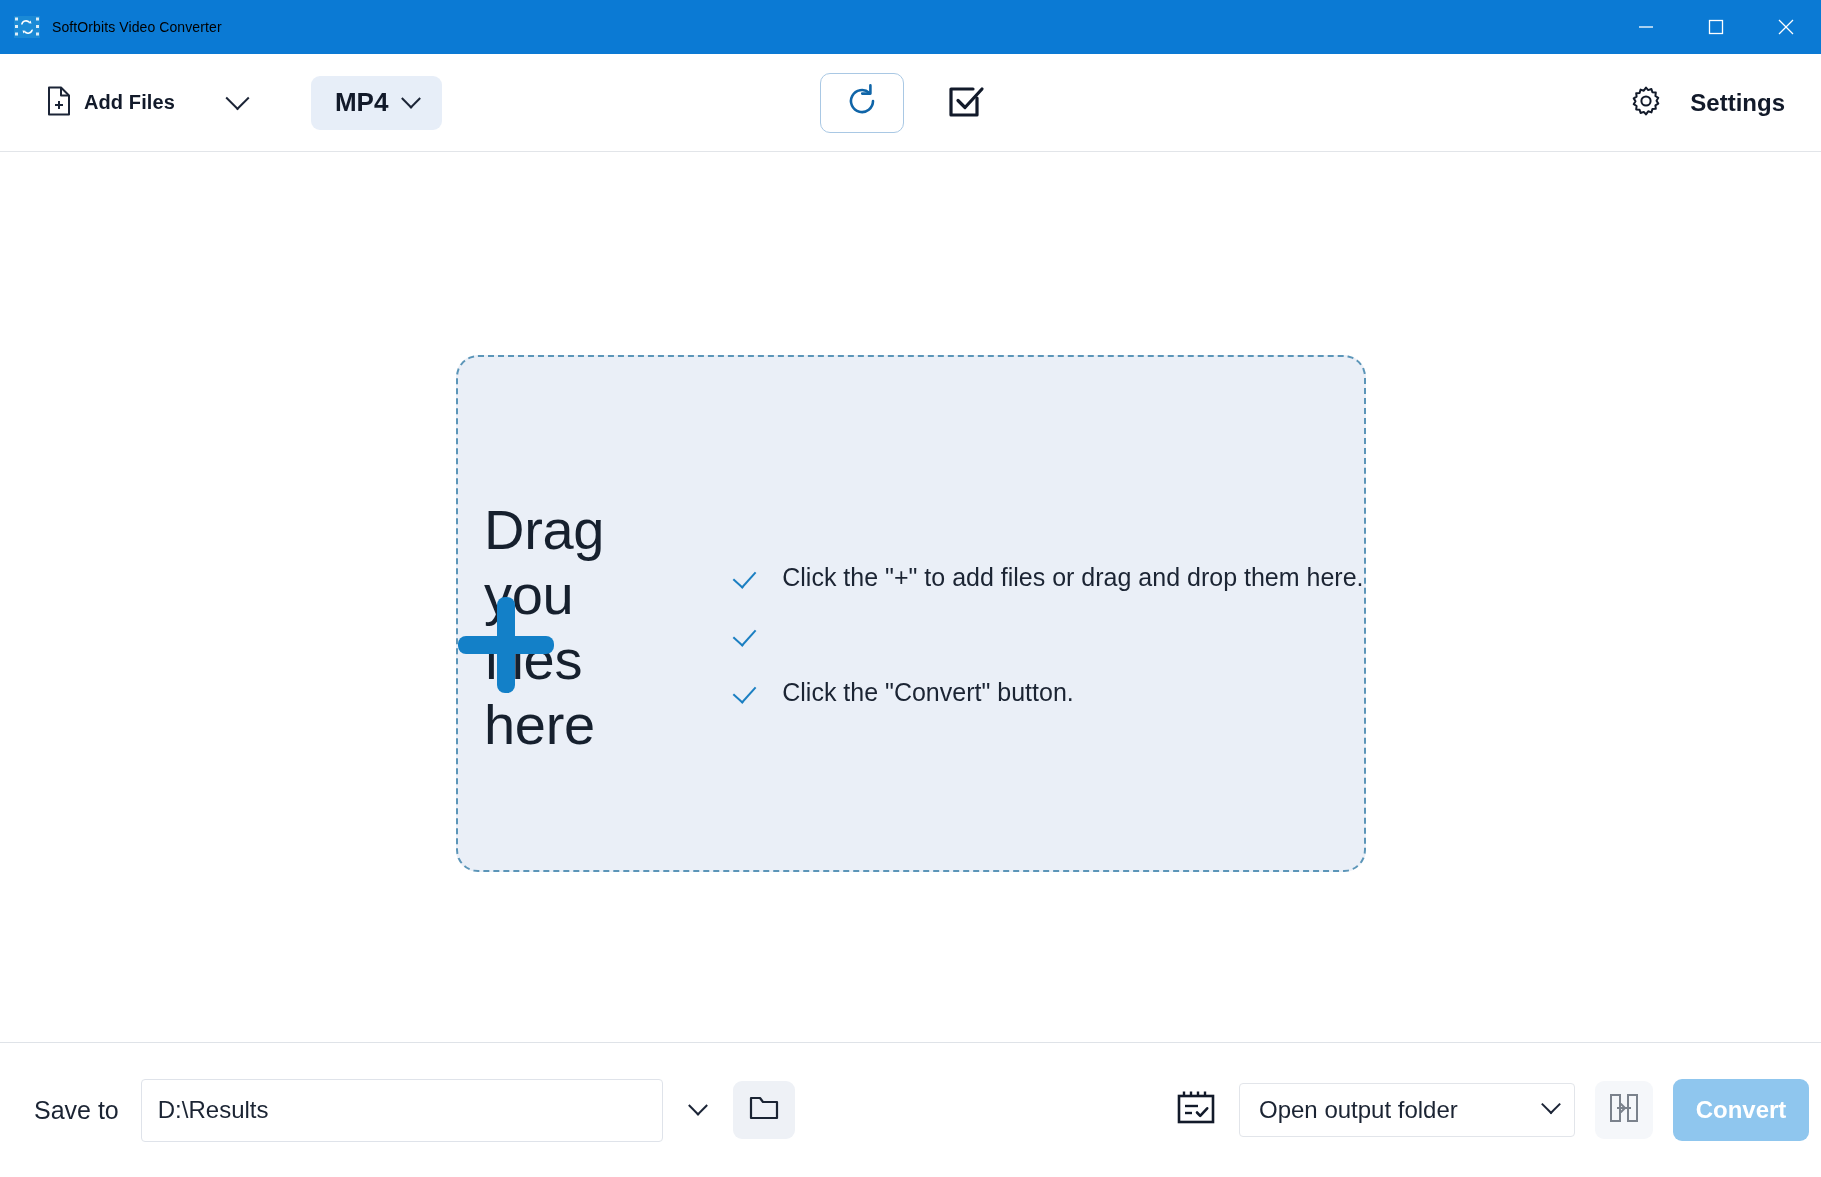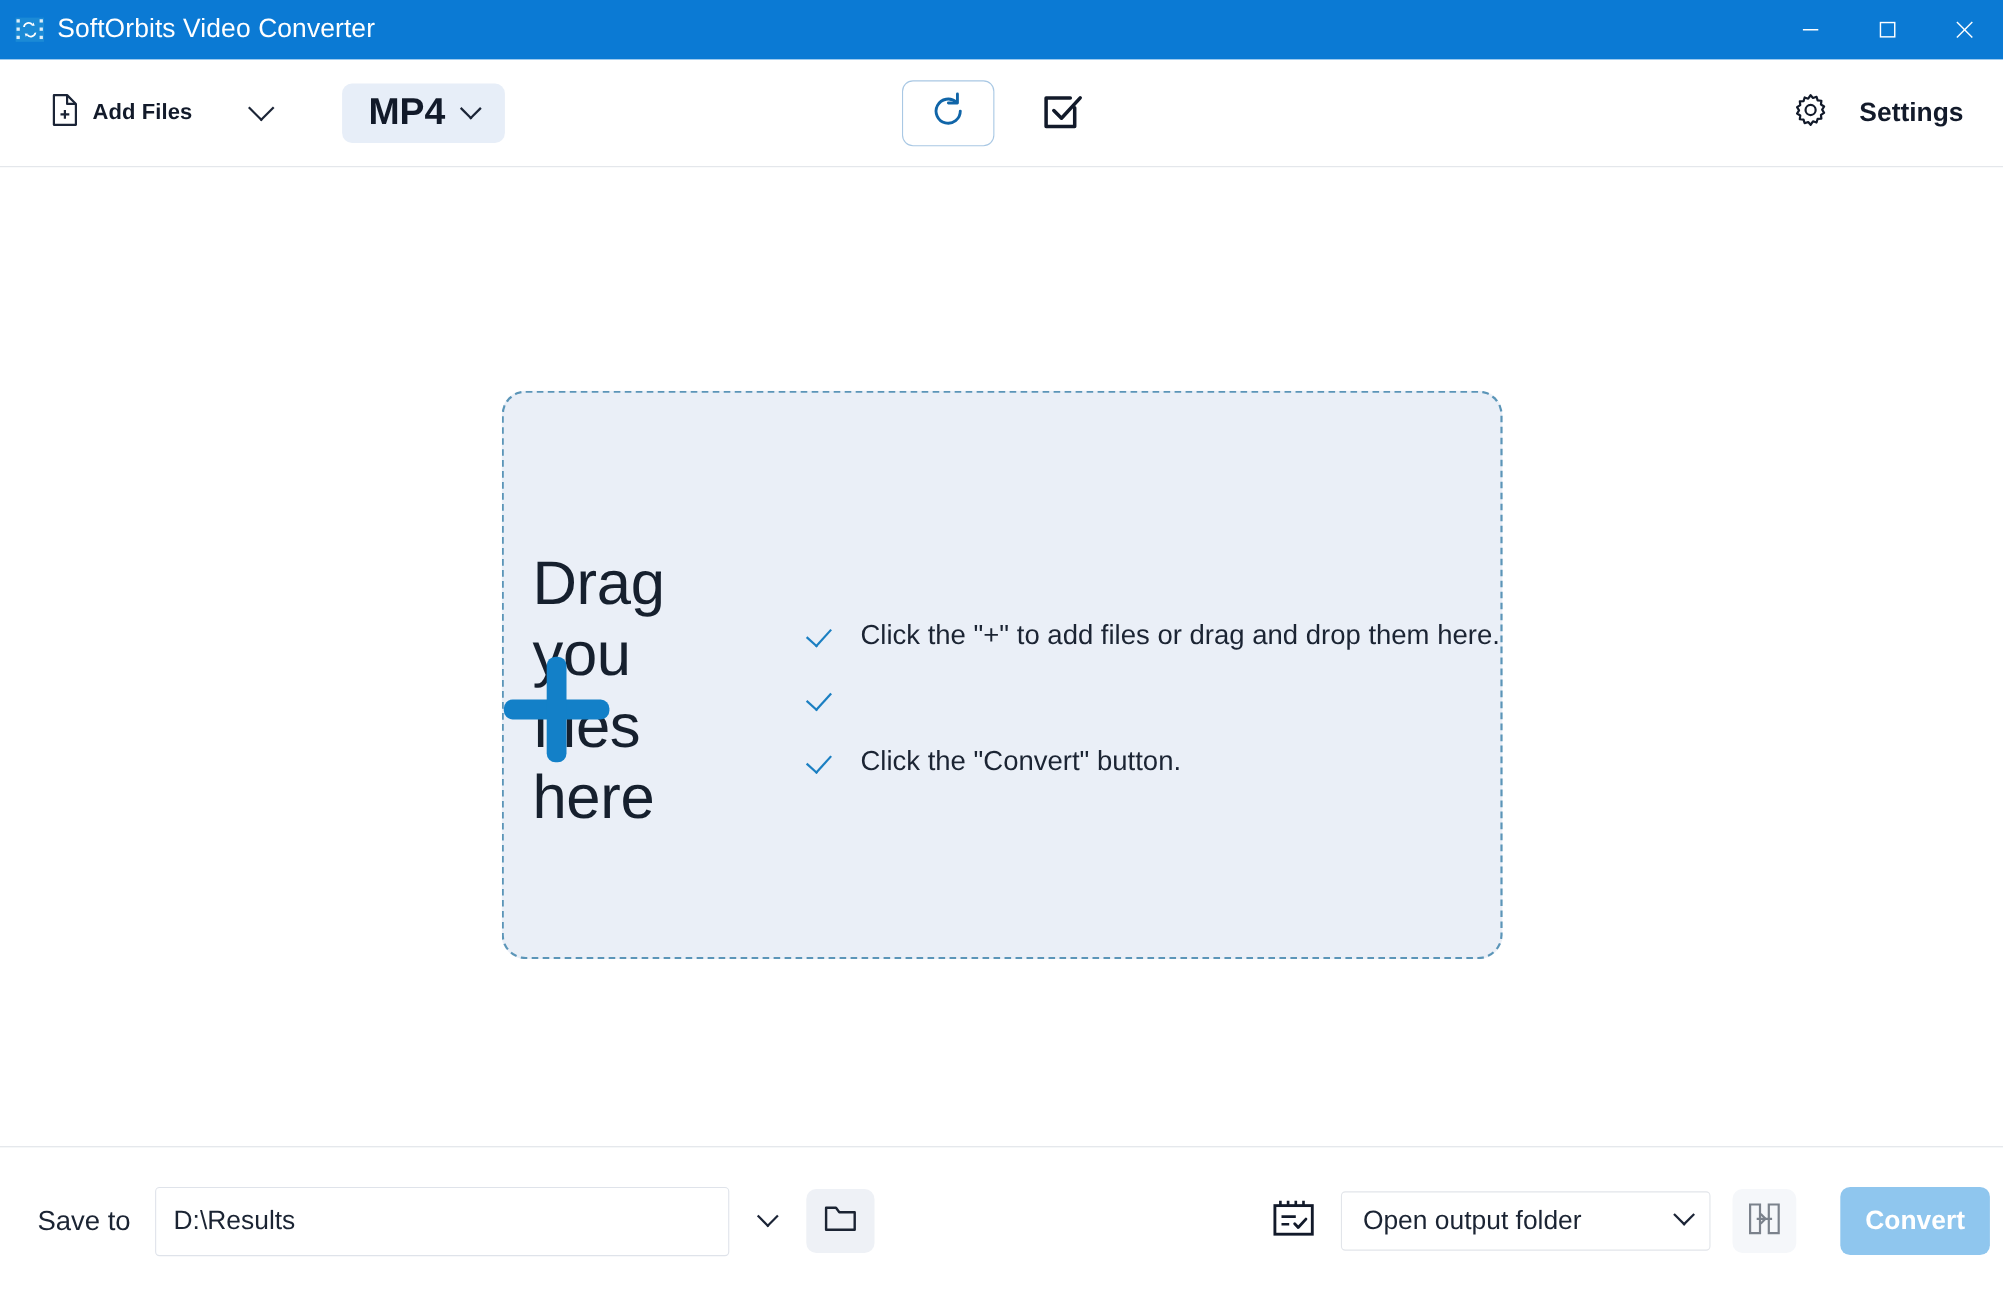--- a/index.html
+++ b/index.html
@@ -31,22 +31,22 @@
     padding-left: 14px;
     position: relative;
   }
   .app-icon {
     width: 26px; height: 24px;
     flex: 0 0 26px;
     margin-right: 12px;
     position: relative;
   }
   .app-title {
-    color: #ffffff;
-    font-size: 24px;
+    color: #000000;
+    font-size: 14px;
     letter-spacing: .1px;
     font-family: "Liberation Sans", sans-serif;
   }
   .win-controls {
     position: absolute;
     right: 0; top: 0;
     height: 54px;
     display: flex;
   }
   .win-btn {
@@ -90,21 +90,21 @@
     height: 54px;
     background: #e7eef8;
     border-radius: 9px;
     display: flex;
     align-items: center;
     gap: 16px;
     padding: 0 24px;
     cursor: pointer;
   }
   .mp4-label {
-    font-size: 34px;
+    font-size: 26px;
     font-weight: bold;
     color: #121a2a;
   }
   .mp4-pill .chev { width: 14px; height: 14px; border-width: 2.2px; }
 
   .center-tools {
     position: absolute;
     left: 820px;
     top: 0; height: 98px;
     display: flex;
@@ -296,21 +296,20 @@
     width: 136px; height: 62px;
     background: #8fc6ee;
     border-radius: 9px;
     display: flex; align-items: center; justify-content: center;
     color: #ffffff;
     font-size: 24px;
     font-weight: bold;
     cursor: default;
     border: none;
     font-family: "Liberation Sans", sans-serif;
-    margin-left: 20px;
   }
 </style>
 </head>
 <body>
 
 <div class="app">
 
   <div class="titlebar">
     <span class="app-icon">
       <svg width="26" height="24" viewBox="0 0 26 24">

